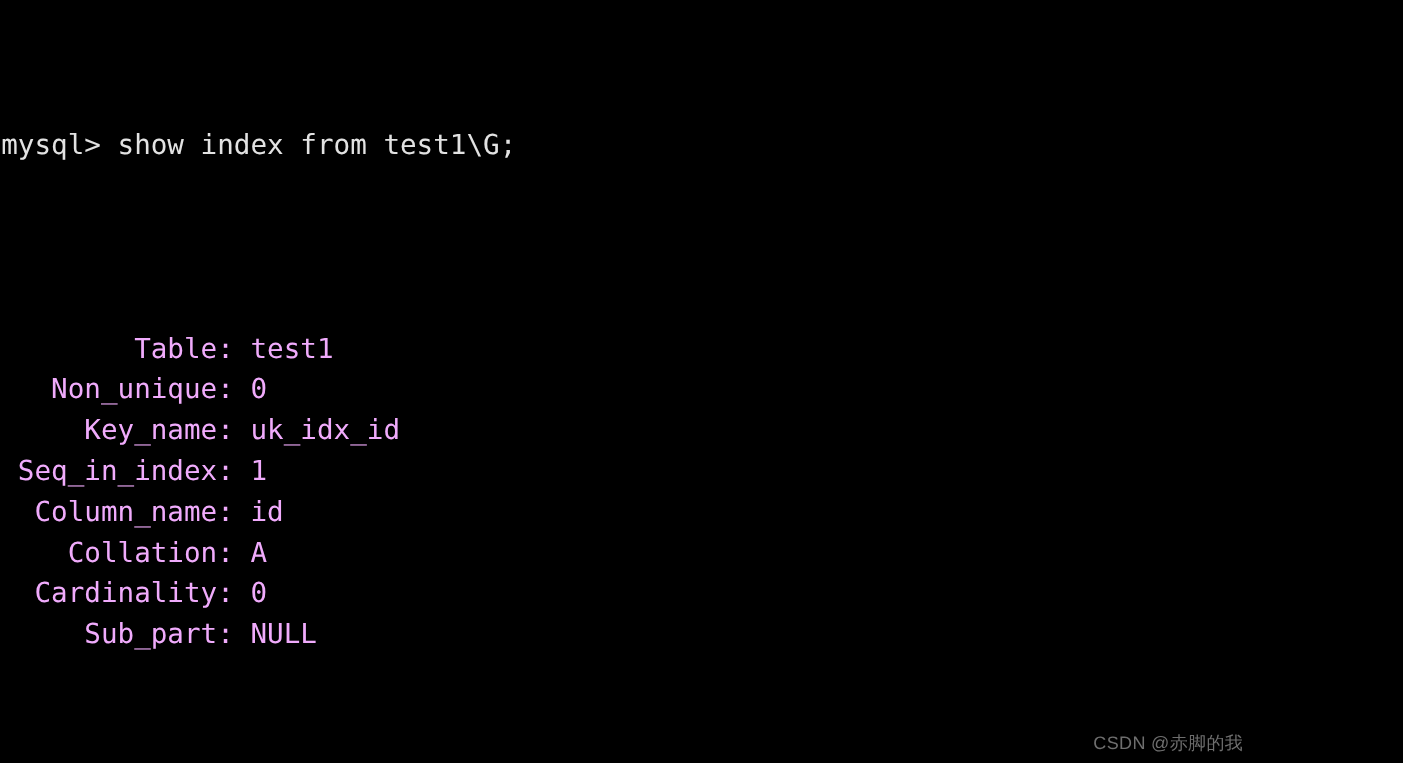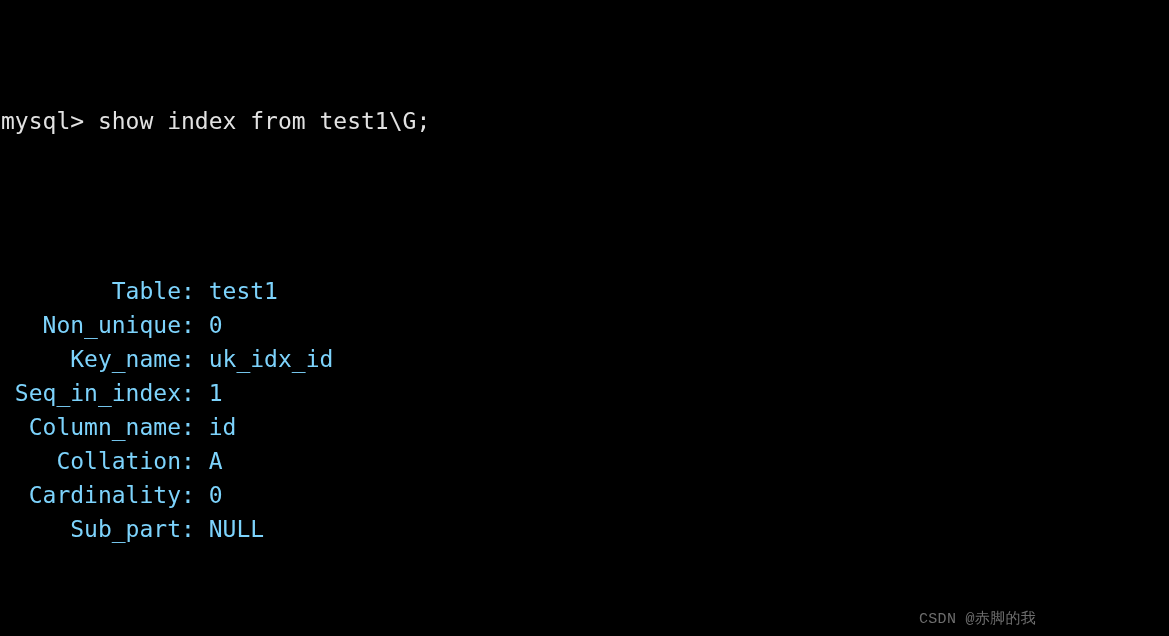--- a/index.html
+++ b/index.html
@@ -32,33 +32,33 @@
     height: 34px;
     white-space: pre;
     display: block;
   }
   .prompt-line,
   .sep-line,
   .status-line {
     color: #e2e2e2;
   }
   .field-line {
-    color: #7dd3fc;
+    color: #f0abfc;
   }
   .fld-label {
     white-space: pre;
   }
   .fld-value {
     white-space: pre;
   }
   .watermark {
     position: absolute;
     right: 12px;
     bottom: 6px;
-    font-family: Liberation Mono, monospace;
+    font-family: Liberation Sans, sans-serif;
     font-size: 15px;
     line-height: 20px;
     color: #6e6e6e;
     white-space: pre;
     letter-spacing: 0.3px;
   }
 </style>
 </head>
 <body>
 

